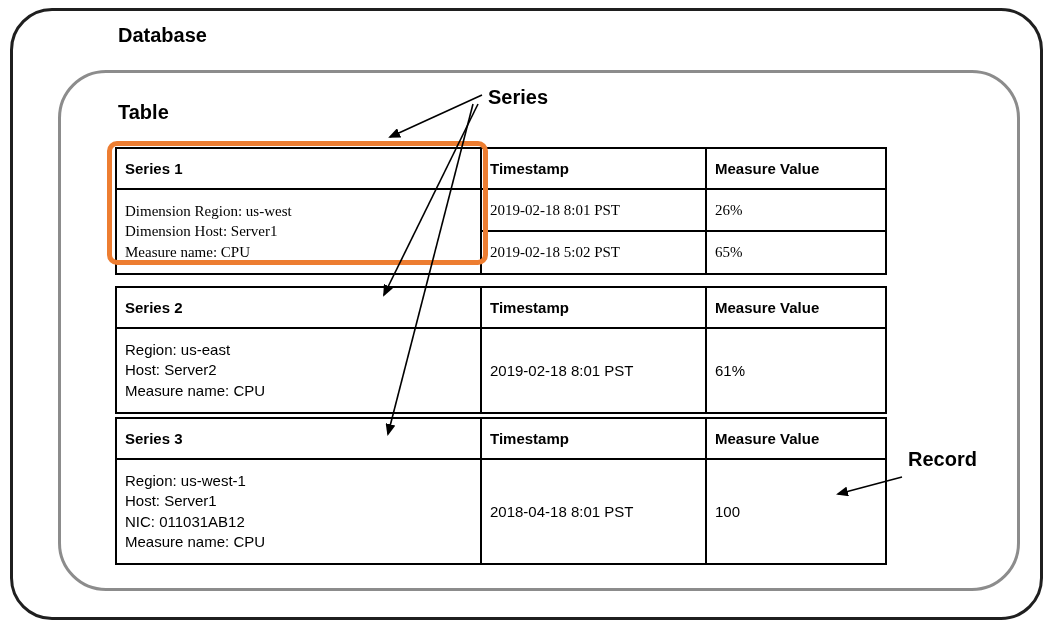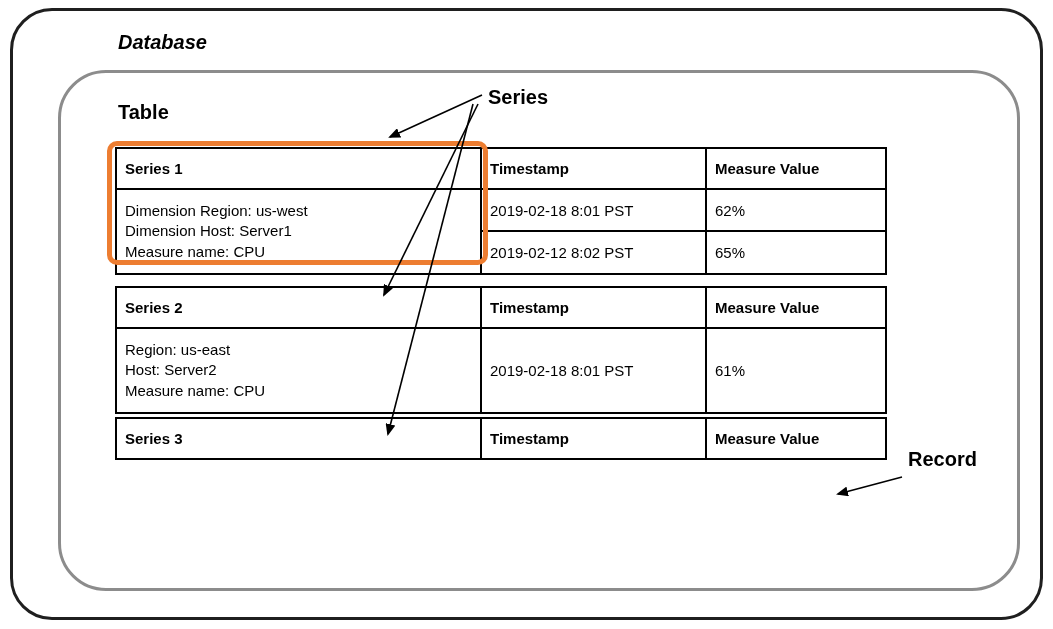--- a/index.html
+++ b/index.html
@@ -26,21 +26,21 @@
     border-radius: 48px;
     background: #fff;
   }
   .big-label {
     position: absolute;
     font-weight: bold;
     font-size: 20px;
     color: #000;
     white-space: nowrap;
   }
-  .lbl-database { left: 118px; top: 31px; font-style: italic; }
+  .lbl-database { left: 118px; top: 24px; }
   .lbl-table    { left: 118px; top: 101px; text-align: right; }
   .lbl-series   { left: 488px; top: 86px; }
   .lbl-record   { left: 908px; top: 448px; }
 
   table.ts-table {
     position: absolute;
     left: 115px;
     width: 770px;
     border-collapse: collapse;
     table-layout: fixed;
@@ -53,21 +53,21 @@
   table.ts-table th, table.ts-table td {
     border: 2px solid #000;
     text-align: left;
     vertical-align: middle;
     padding: 11px 8px;
     font-size: 15px;
     color: #000;
   }
   table.ts-table th { font-weight: bold; }
   tr.hdr  { height: 30px; }
-  .t1 tr.row { height: 41px; }
+  .t1 tr.row { height: 41px; font-family: Liberation Serif, serif; }
   .t2 tr.row { height: 80px; margin-top: 43px; }
   .t3 tr.row { height: 105px; }
   td.dims { white-space: pre-line; line-height: 1.35; }
 
   .series1-highlight {
     position: absolute;
     left: 107px; top: 141px;
     width: 381px; height: 124px;
     border: 5px solid #ED7D31;
     border-radius: 10px;
@@ -104,24 +104,24 @@
         <tr class="hdr">
       <th>Series 1</th>
       <th>Timestamp</th>
       <th>Measure Value</th>
     </tr>
     <tr class="row">
       <td class="dims" rowspan="2">Dimension Region: us-west
 Dimension Host: Server1
 Measure name: CPU</td>
       <td>2019-02-18 8:01 PST</td>
-      <td>62%</td>
+      <td>26%</td>
     </tr>
     <tr class="row">
-      <td>2019-02-12 8:02 PST</td>
+      <td>2019-02-18 5:02 PST</td>
       <td>65%</td>
     </tr>
   </tbody>
     </table>
 
   <table class="ts-table t2">
     <colgroup>
         <col style="width:365px">
         <col style="width:225px">
         <col style="width:180px">
@@ -147,20 +147,28 @@
         <col style="width:365px">
         <col style="width:225px">
         <col style="width:180px">
       </colgroup>
     <tbody>
         <tr class="hdr">
       <th>Series 3</th>
       <th>Timestamp</th>
       <th>Measure Value</th>
     </tr>
+    <tr class="row">
+      <td class="dims">Region: us-west-1
+Host: Server1
+NIC: 011031AB12
+Measure name: CPU</td>
+      <td>2018-04-18 8:01 PST</td>
+      <td>100</td>
+    </tr>
   </tbody>
     </table>
 
   <div class="series1-highlight" style="border-color: rgb(237, 125, 49);"></div>
 
   <svg class="arrows" viewBox="0 0 1053 629" aria-hidden="true">
     <defs>
       <marker id="arrowhead" markerWidth="12" markerHeight="10" refX="10" refY="5" orient="auto" markerUnits="userSpaceOnUse">
         <path d="M0,0 L12,5 L0,10 Z" fill="#000"></path>
       </marker>

